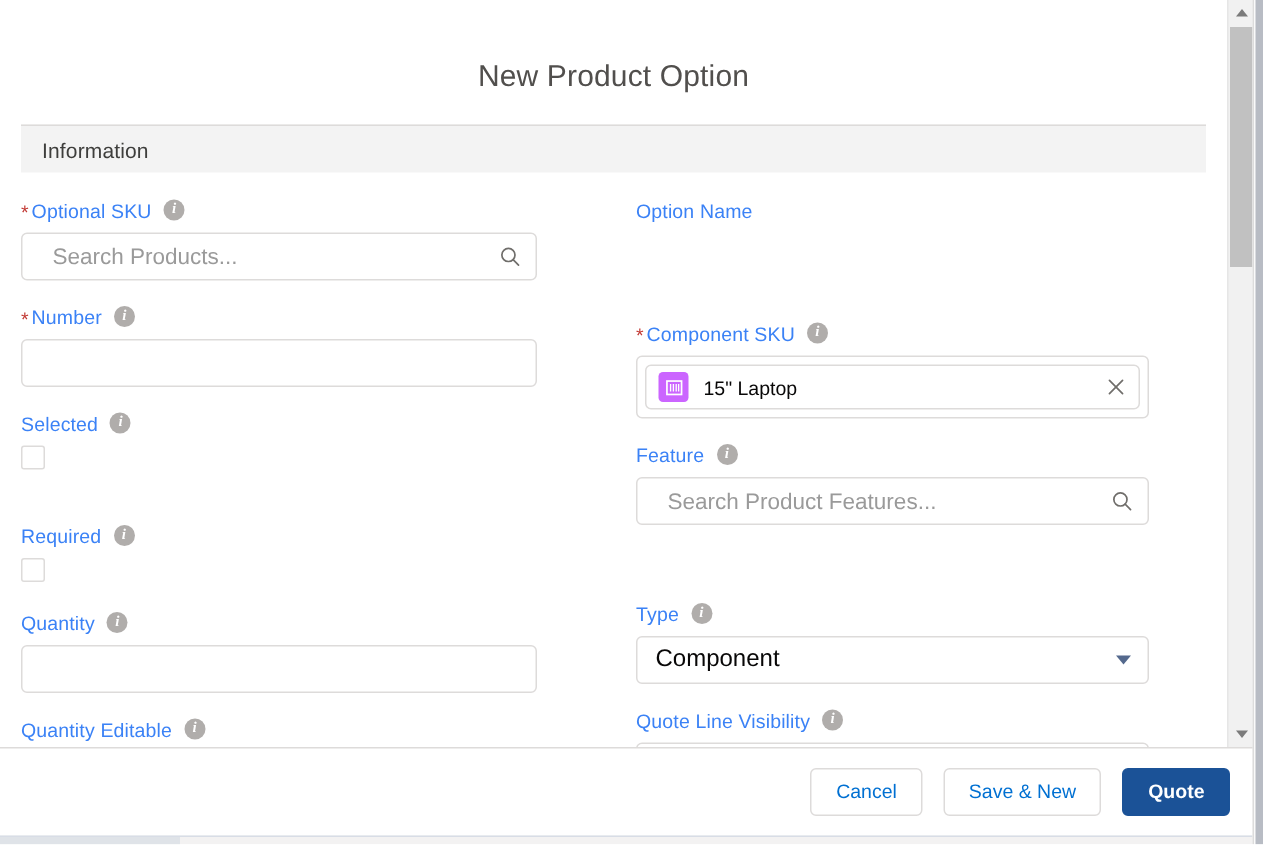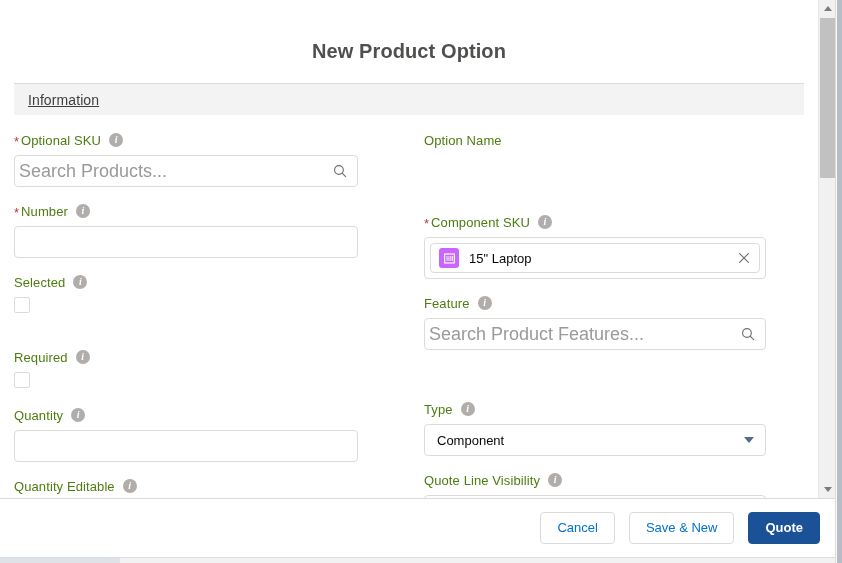--- a/index.html
+++ b/index.html
@@ -27,42 +27,41 @@
     top: 0;
     width: 818px;
     height: 498px;
     background: #ffffff;
     overflow: hidden;
   }
 
   .modal-title {
     text-align: center;
     font-size: 20px;
-    font-weight: 700;
+    font-weight: 400;
     color: #514f4d;
     letter-spacing: 0.1px;
     padding-top: 40px;
     padding-bottom: 20px;
   }
 
   
   .section-header {
     margin: 0 14px 0 14px;
     background: #f3f3f3;
     border-top: 1px solid #dddbda;
     height: 32px;
     display: flex;
     align-items: center;
     padding-left: 14px;
   }
   .section-header-text {
     font-size: 14px;
     color: #3e3e3c;
     letter-spacing: 0.1px;
-    text-decoration: underline;
   }
 
   
   .form-grid {
     padding: 16px 14px 0 14px;
     display: grid;
     grid-template-columns: 1fr 1fr;
     column-gap: 30px;
   }
   .col { display: flex; flex-direction: column; }
@@ -79,21 +78,21 @@
   .req-star {
     color: #c23934;
     font-size: 13px;
     line-height: 1;
     margin-right: 2px;
     position: relative;
     top: 1px;
   }
   .field-label {
     font-size: 13px;
-    color: #4d7c0f;
+    color: #3b82f6;
     letter-spacing: 0.1px;
     white-space: nowrap;
   }
   .info-icon {
     display: inline-flex;
     align-items: center;
     justify-content: center;
     width: 14px;
     height: 14px;
     border-radius: 50%;
@@ -109,23 +108,23 @@
     cursor: pointer;
   }
 
   
   .text-input {
     width: 344px;
     height: 32px;
     border: 1px solid #dddbda;
     border-radius: 4px;
     background: #ffffff;
-    font-size: 18px;
+    font-size: 15px;
     color: #080707;
-    padding: 0 4px;
+    padding: 0 20px;
     font-family: "Liberation Sans", sans-serif;
     outline: none;
   }
   .text-input::placeholder { color: #9a9a9a; }
 
   .input-with-icon { position: relative; width: 344px; }
   .input-with-icon .text-input { width: 344px; padding-right: 32px; }
   .search-glyph {
     position: absolute;
     right: 11px;
@@ -204,21 +203,21 @@
     height: 32px;
     border: 1px solid #dddbda;
     border-radius: 4px;
     background: #ffffff;
     display: flex;
     align-items: center;
     padding: 0 30px 0 12px;
     cursor: pointer;
   }
   .select-value {
-    font-size: 13px;
+    font-size: 16px;
     color: #080707;
     white-space: nowrap;
     overflow: hidden;
     text-overflow: ellipsis;
   }
   .select-caret {
     position: absolute;
     right: 11px;
     top: 50%;
     transform: translateY(-50%);

